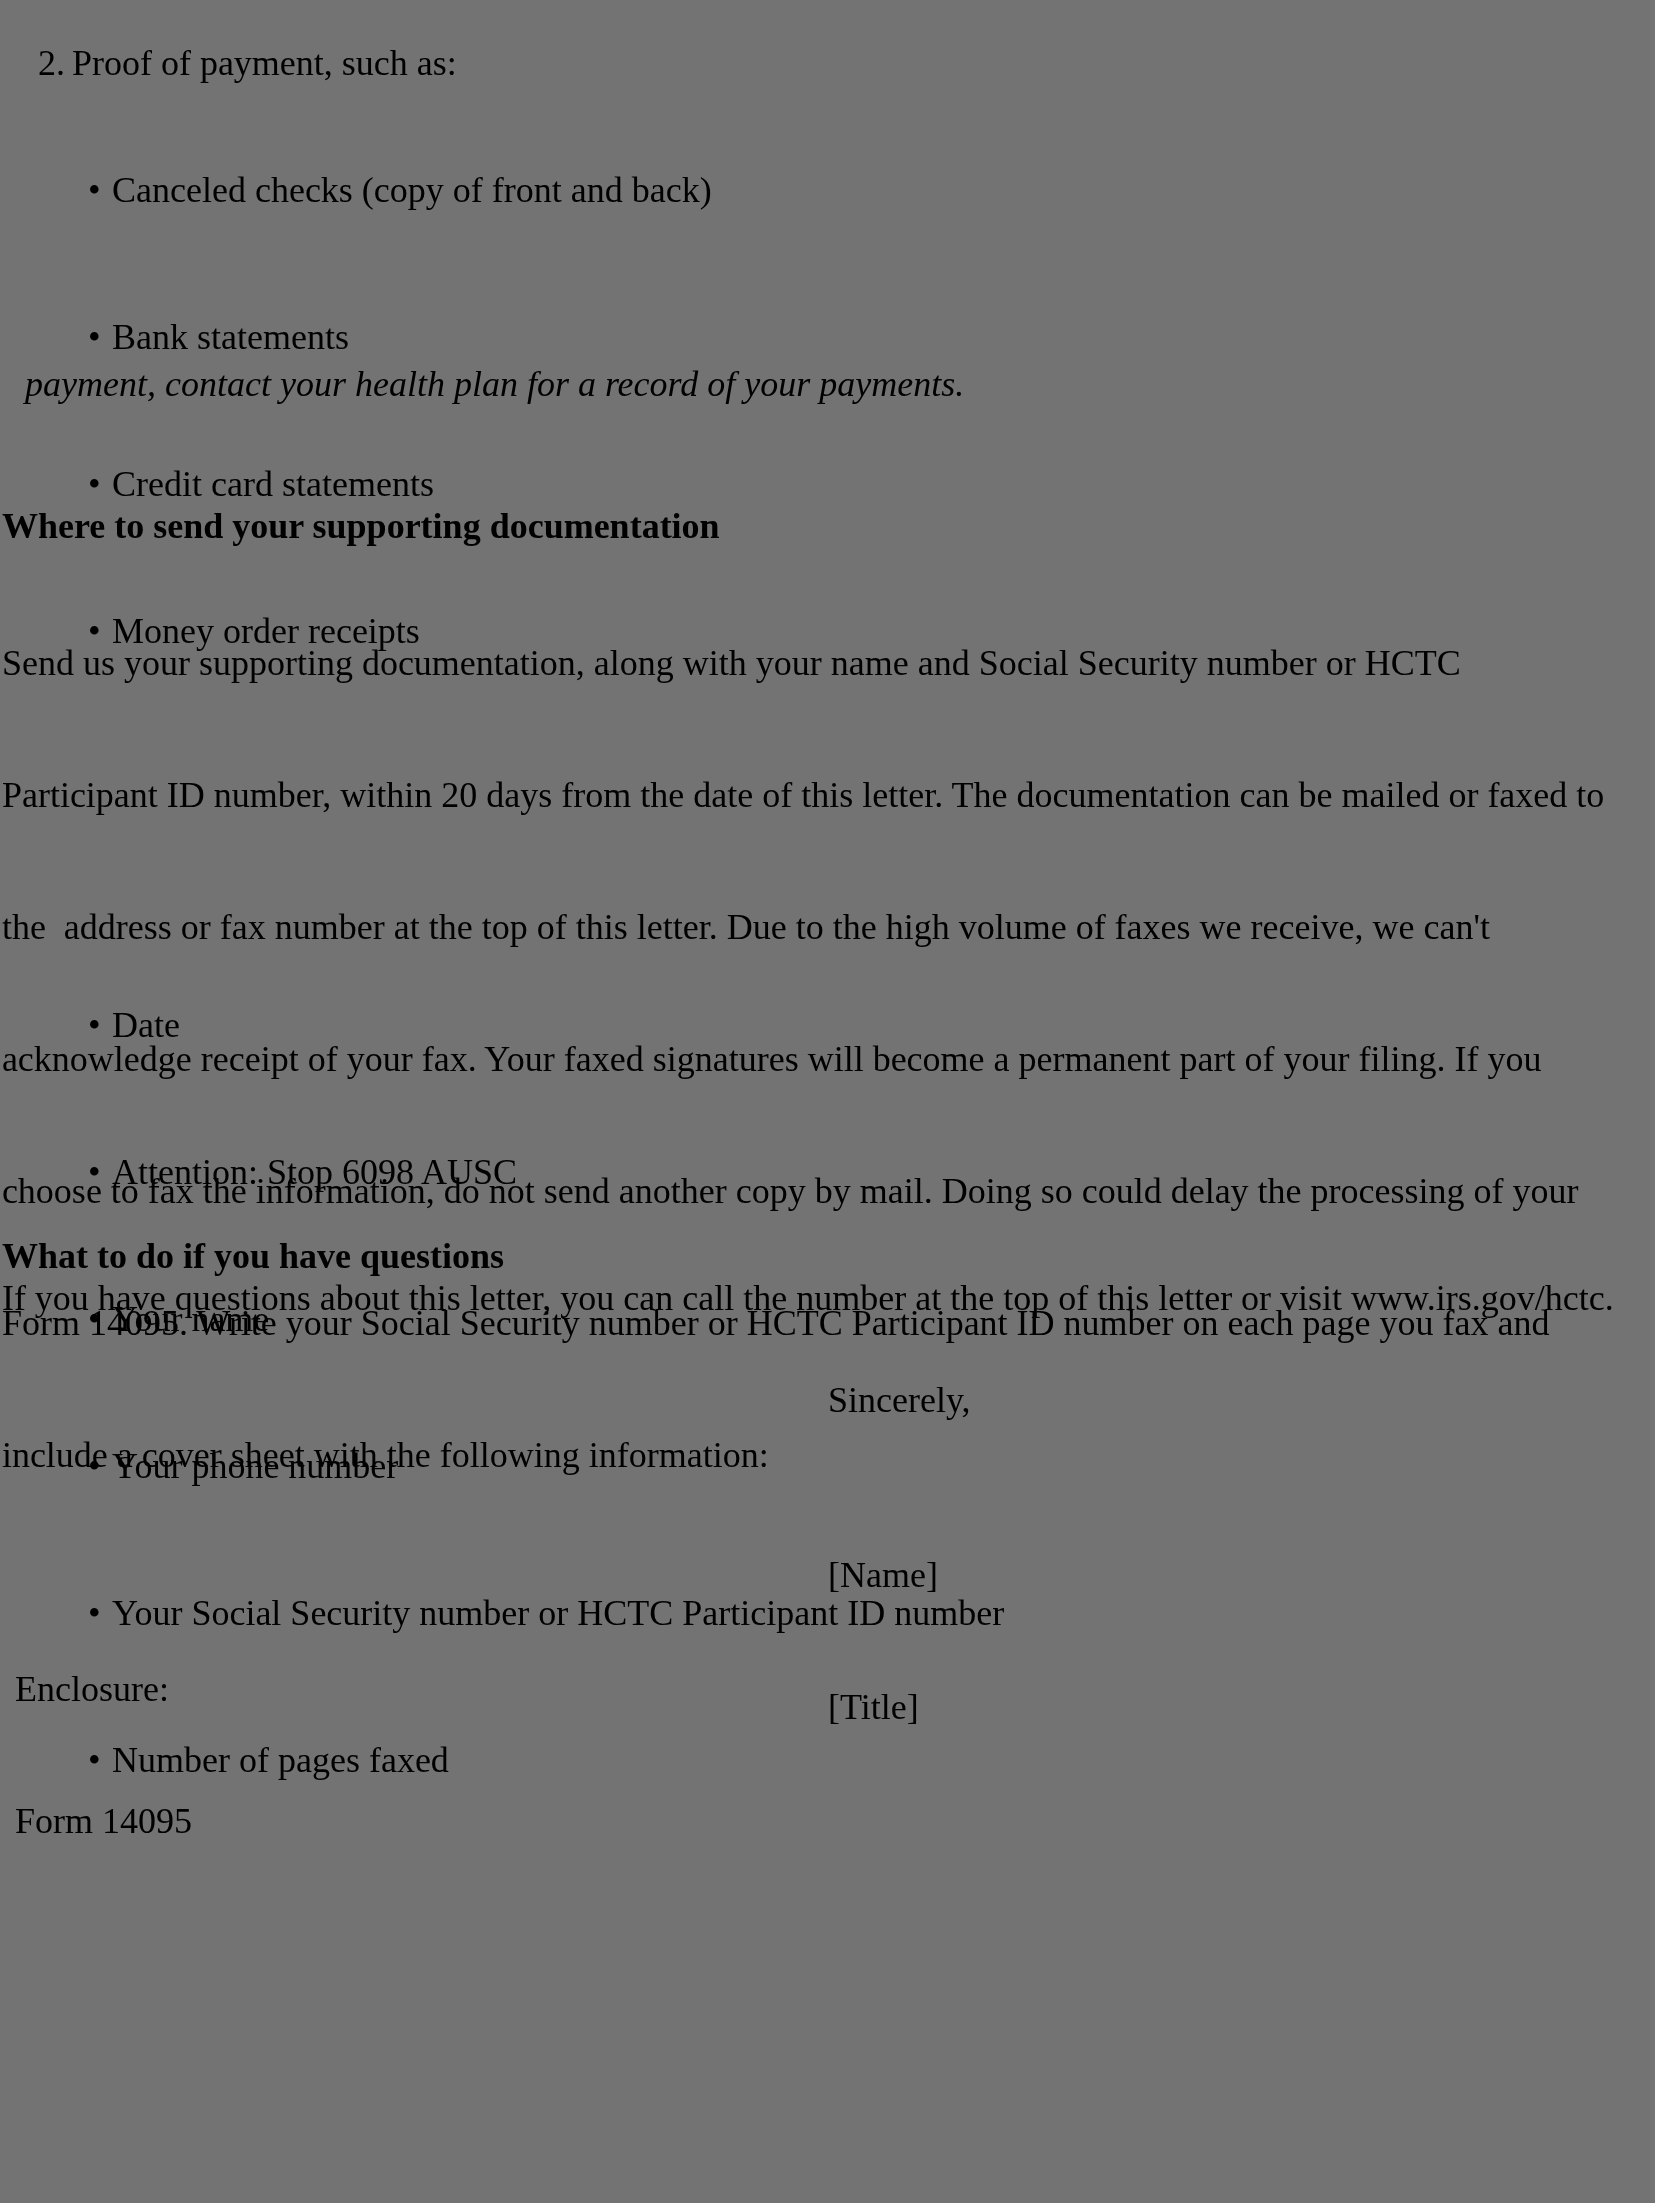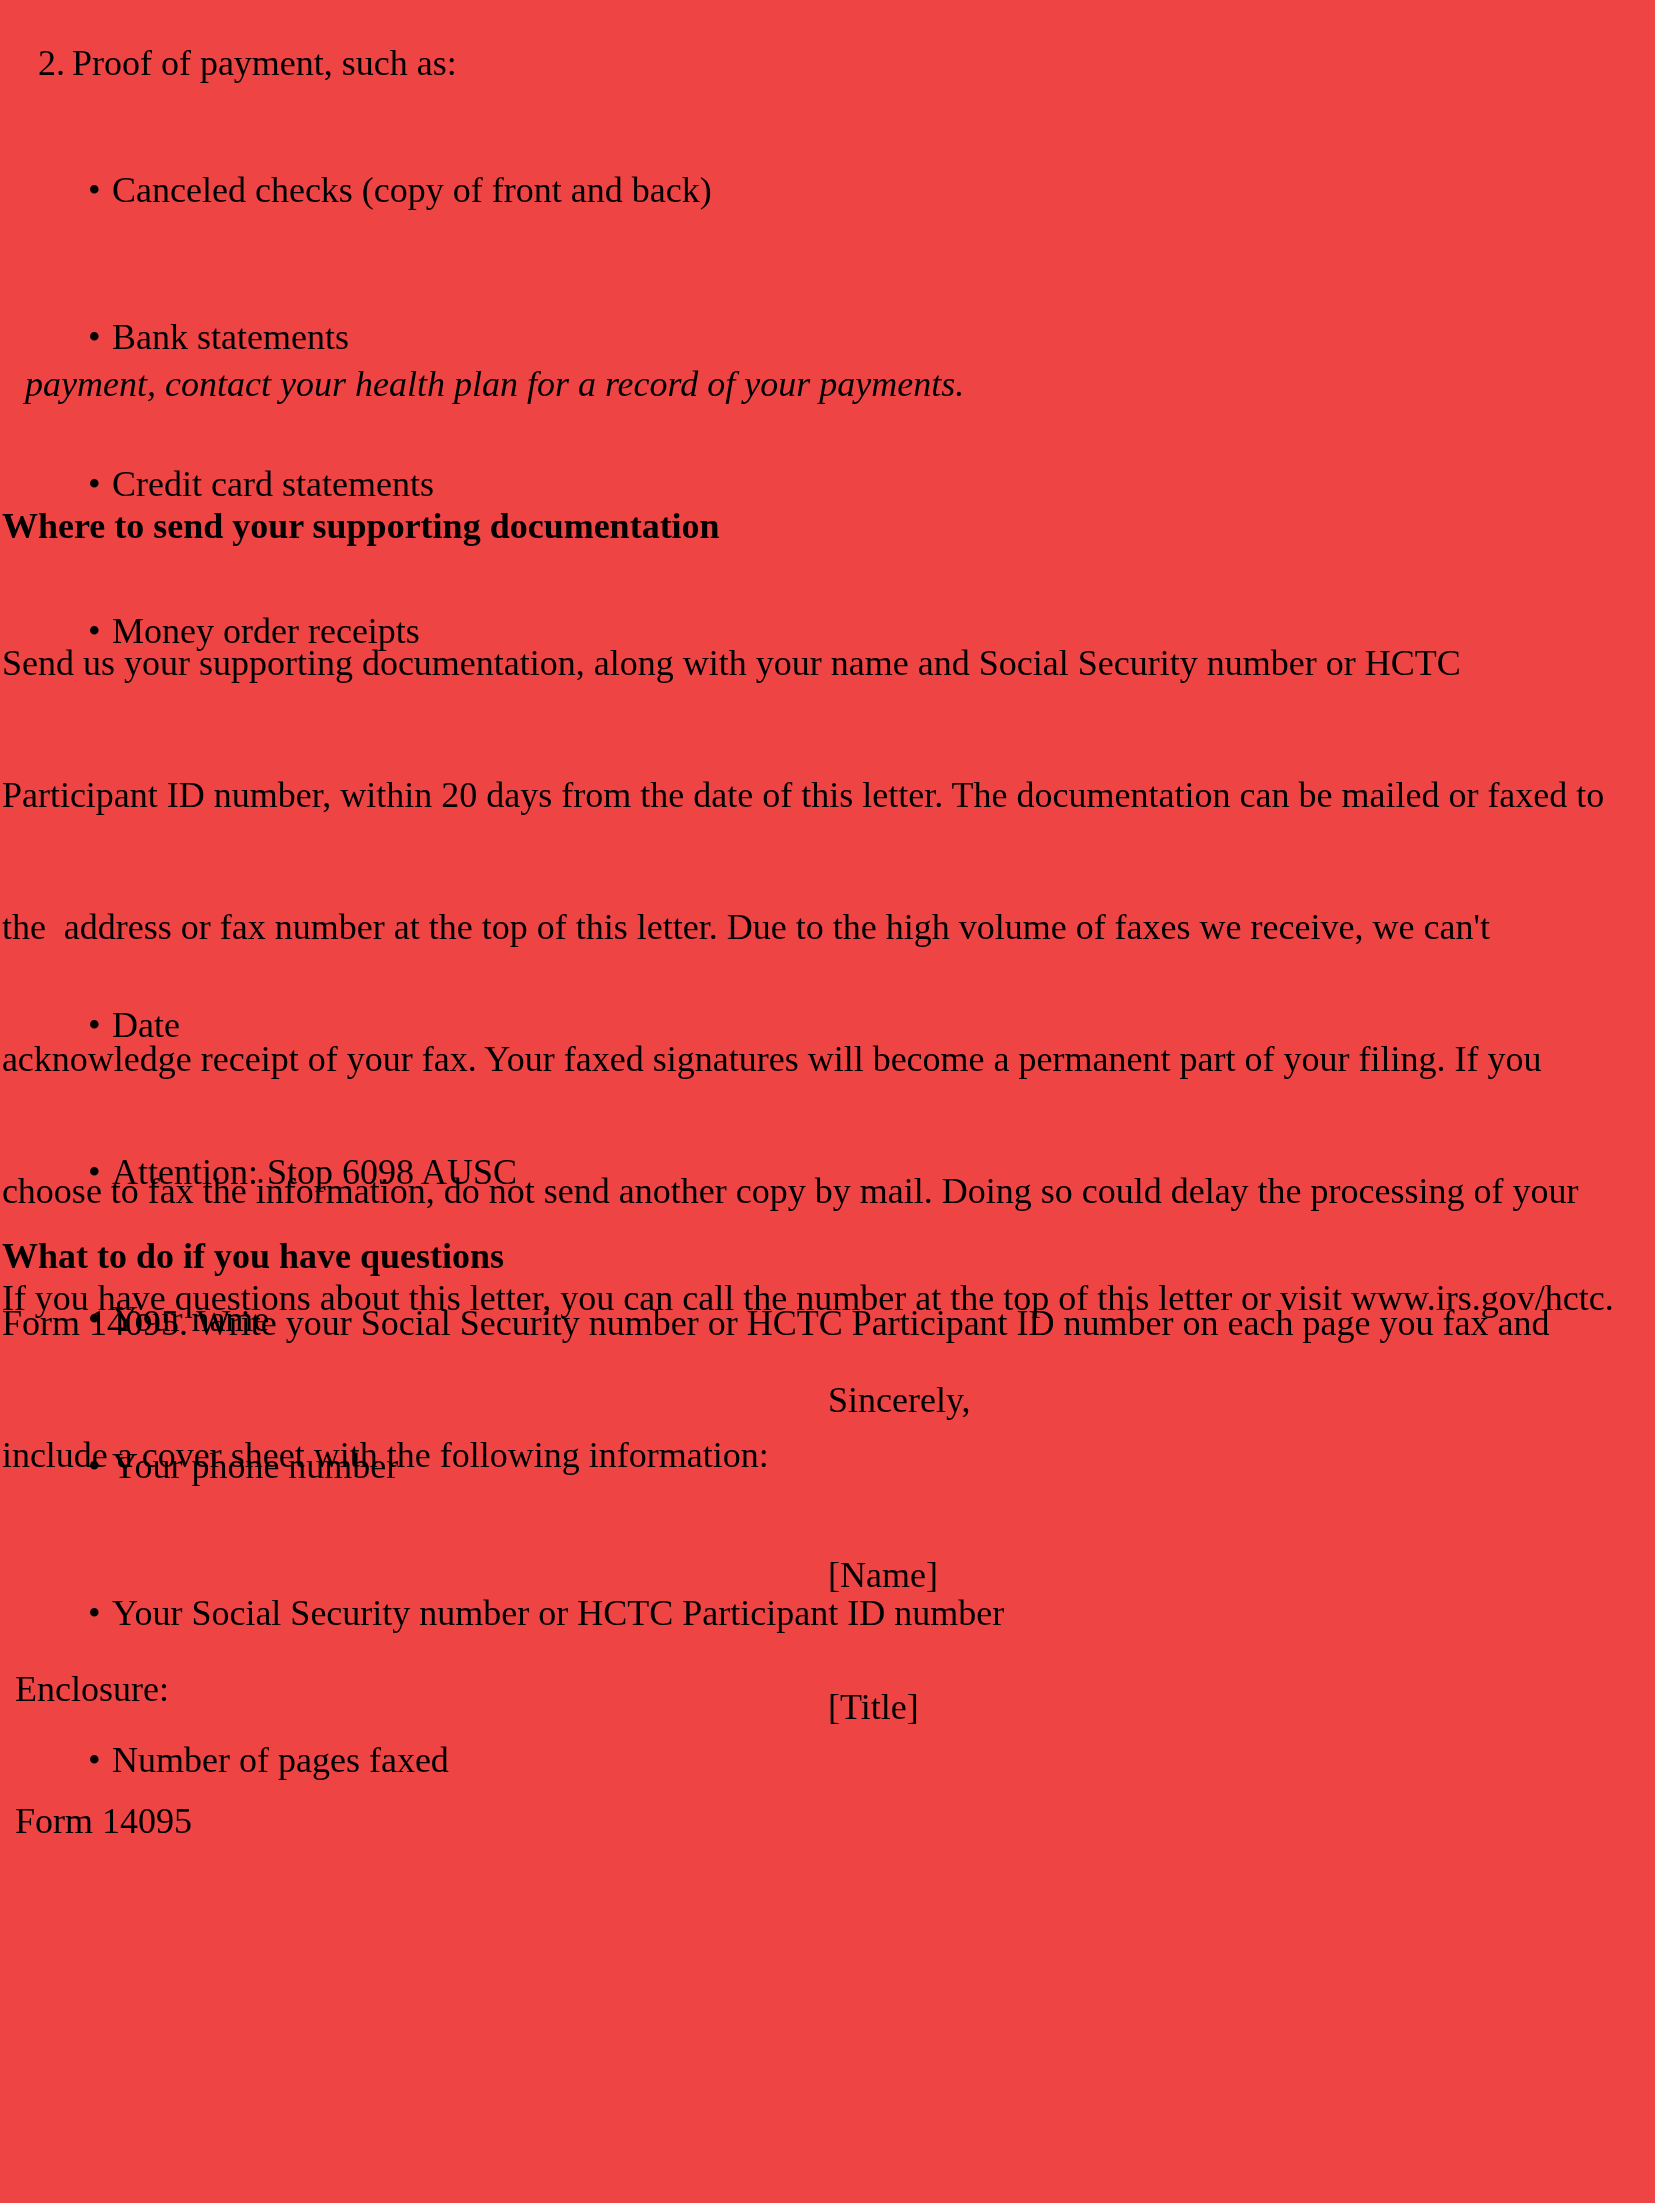--- a/index.html
+++ b/index.html
@@ -1,20 +1,20 @@
 <!DOCTYPE html>
 <html style="font-size:15px"><head>
 <meta charset="utf-8">
 <style>
   html, body { margin: 0; padding: 0; background: #ffffff; }
   .page {
     position: relative;
     width: 1656px;
     height: 2204px;
-    background: #ef4444;
+    background: #737373;
     color: #000000;
     font-family: "Liberation Serif", "DejaVu Serif", serif;
     font-size: 36px;
     line-height: 44px;
     overflow: hidden;
   }
   .abs { position: absolute; white-space: pre-wrap; }
   .num {
     display: inline-block;
     width: 34px;

